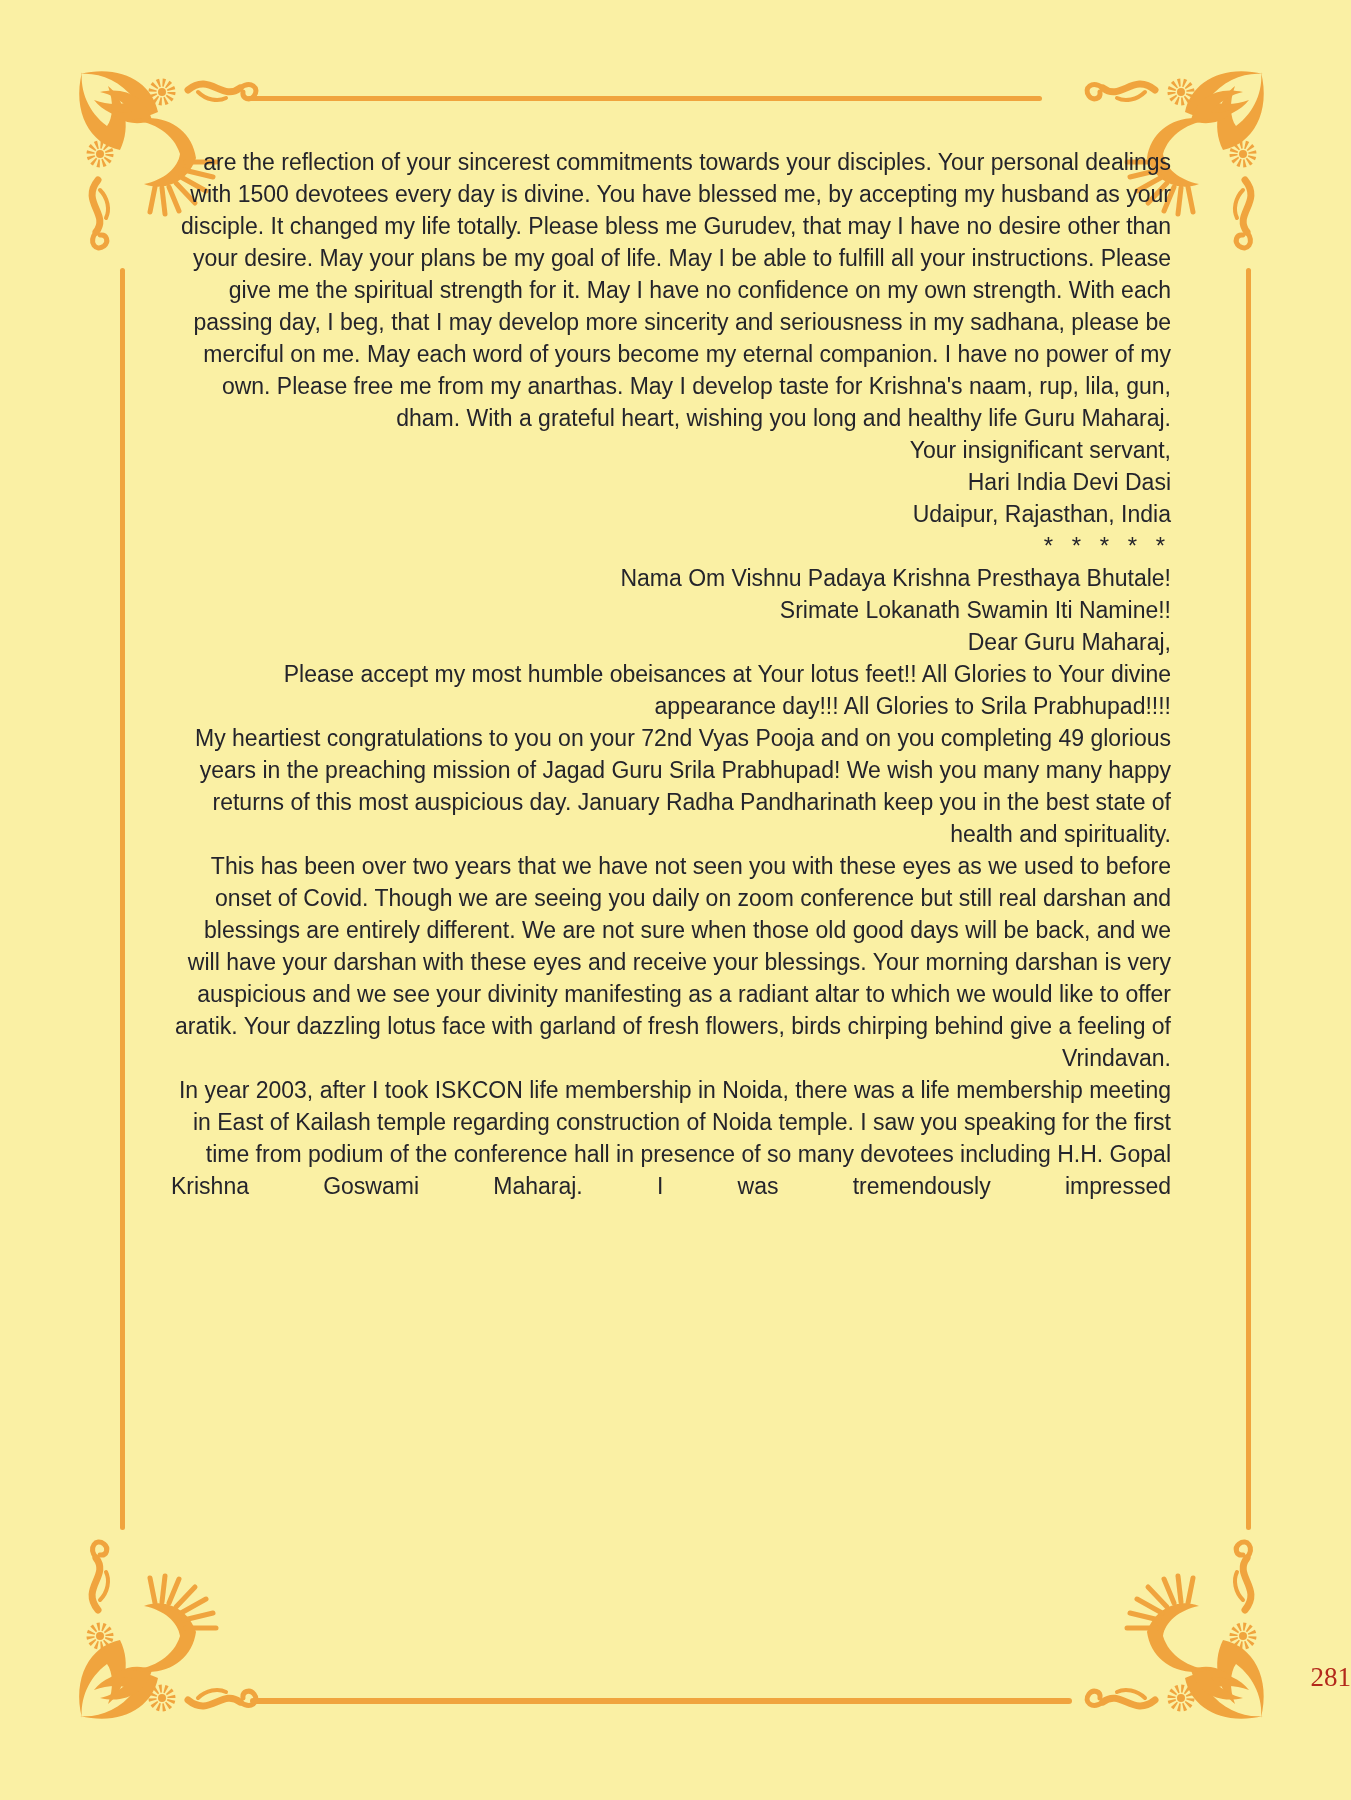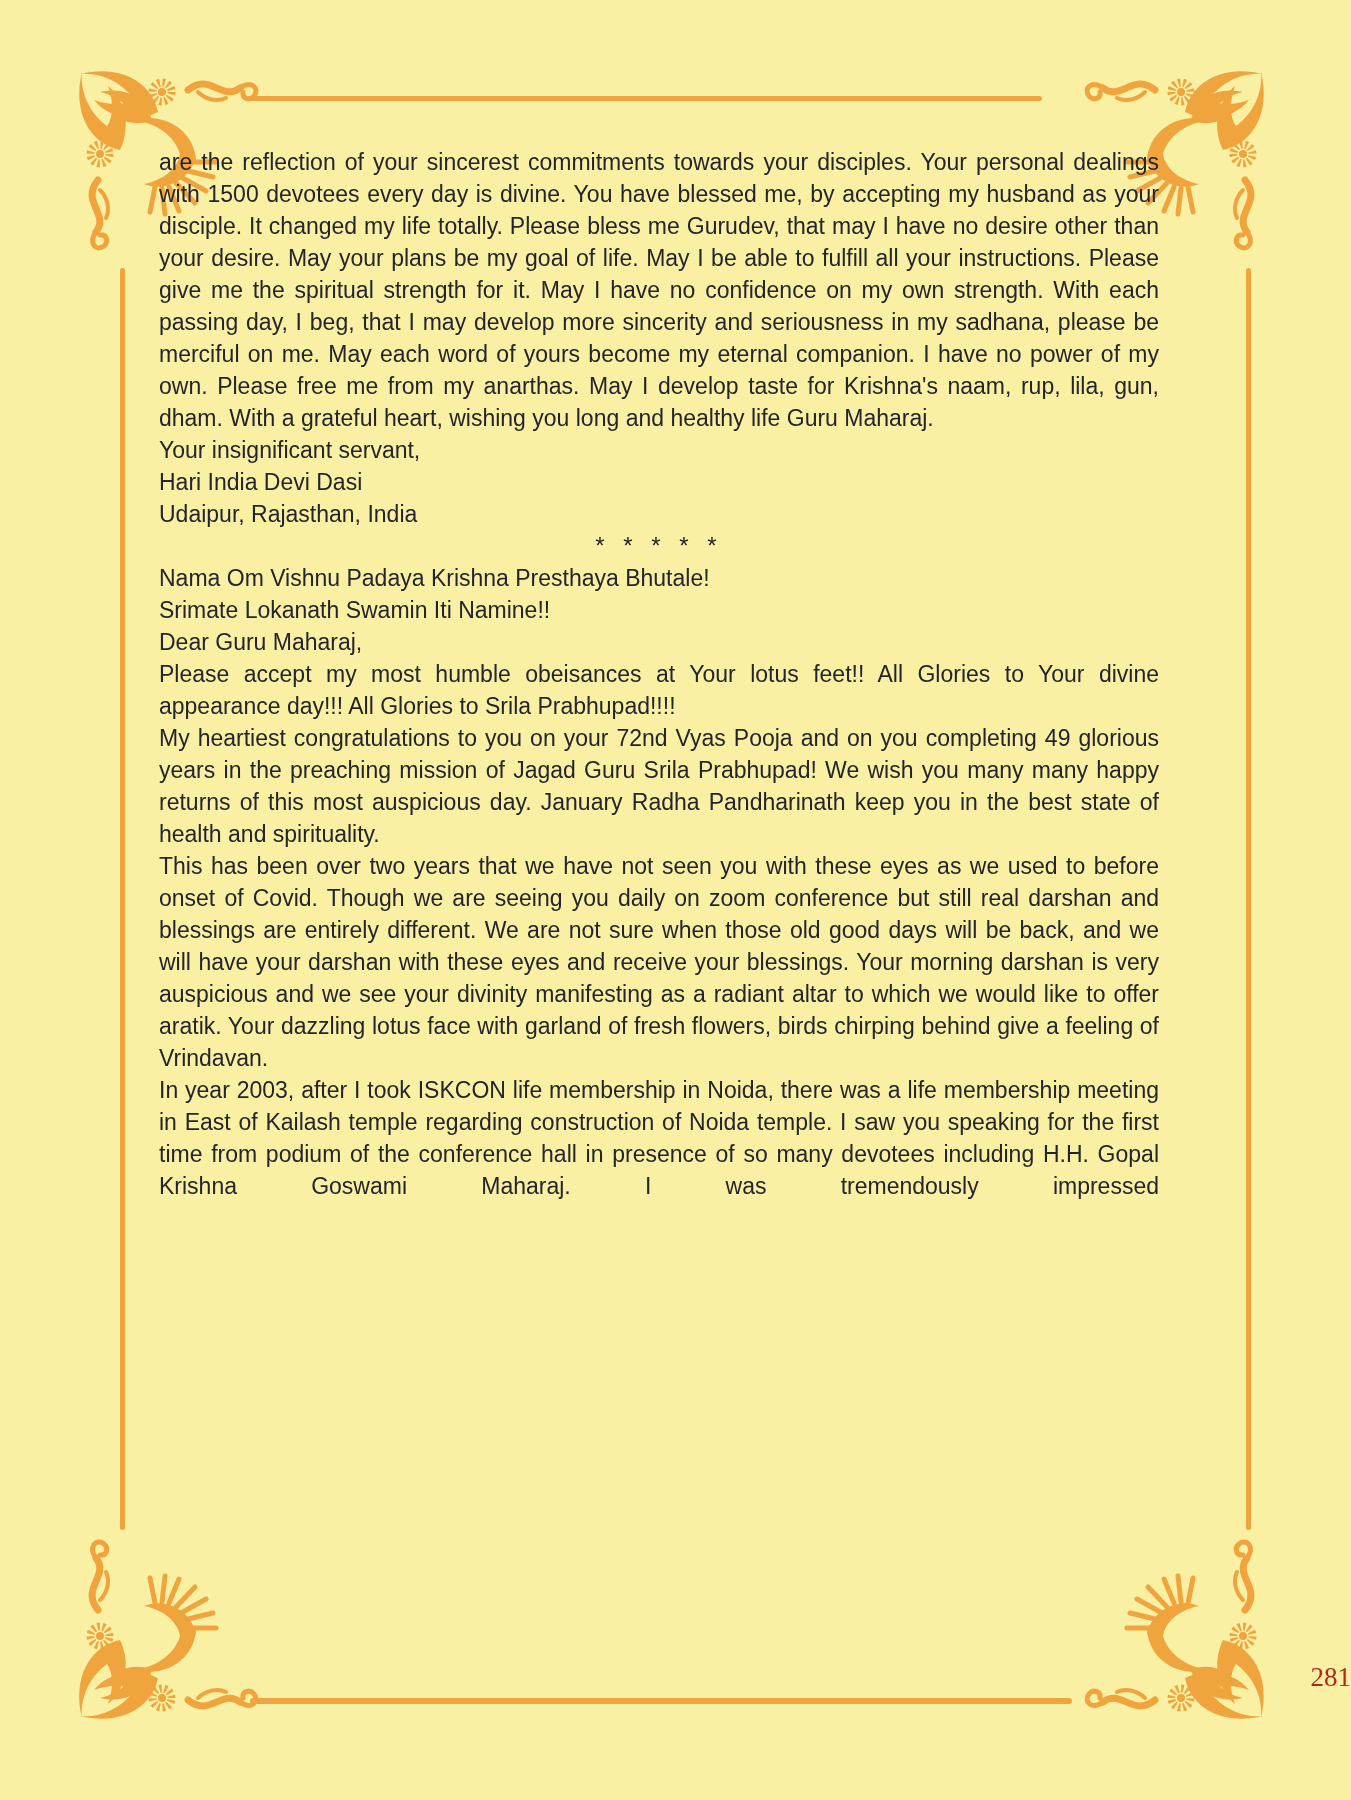--- a/index.html
+++ b/index.html
@@ -15,24 +15,24 @@
   #rule-left{left:120px;top:268px;width:5px;height:1262px;}
   #rule-right{left:1246px;top:268px;width:5px;height:1262px;}
   
   .corner{position:absolute;width:196px;height:208px;color:#F0A43E;}
   #c-tl{left:70px;top:62px;}
   #c-tr{right:78px;top:62px;transform:scaleX(-1);}
   #c-bl{left:70px;bottom:72px;transform:scaleY(-1);}
   #c-br{right:78px;bottom:72px;transform:scale(-1,-1);}
   
   .content{
-    position:absolute;left:159px;top:146px;width:1000px;
+    position:absolute;left:171px;top:146px;width:1000px;
     color:#24242B;font-size:23px;line-height:32px;
   }
-  .content p{margin:0;}
+  .content p{margin:0;text-align:right;}
   .just{text-align:justify;}
   .continues{text-align-last:justify;}
   .mt-16{margin-top:16px;}
   .mt-17{margin-top:17px;}
   .mt-20{margin-top:20px;}
   .mt-21{margin-top:21px;}
   .gap-sig{margin-top:72px;}
   .gap-sep{margin-top:64px;}
   .gap-inv{margin-top:70px;}
   .gap-sal{margin-top:70px;}

